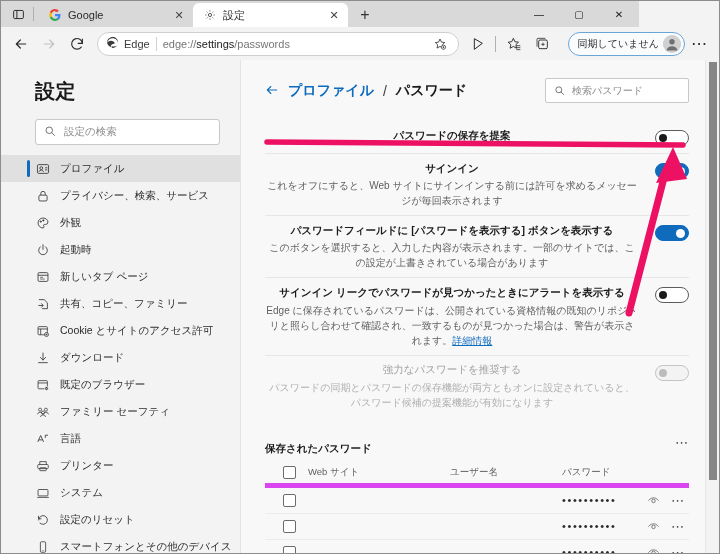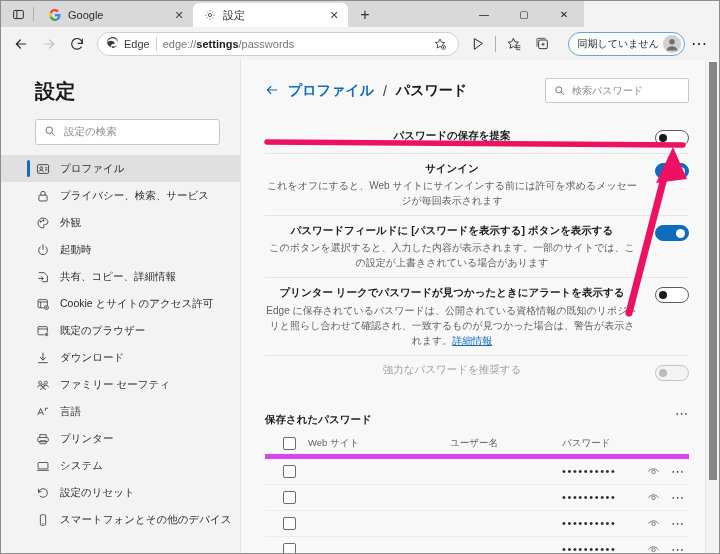--- a/index.html
+++ b/index.html
@@ -12,21 +12,21 @@
   #app {
     position: relative;
     width: 720px; height: 554px;
     border: 1px solid #8c8c8c;
     background: #f3f3f3;
     overflow: hidden;
   }
 
   
   .tabstrip {
-    position: absolute; left: 0; top: 0; width: 583px; height: 26px;
+    position: absolute; left: 0; top: 0; width: 638px; height: 26px;
     background: #d9d9d9;
     display: flex; align-items: flex-end;
   }
   .tab-search-btn {
     width: 22px; height: 22px; margin: 0 2px 2px 6px;
     display: flex; align-items: center; justify-content: center;
     border-radius: 3px;
   }
   .vsep { width: 1px; height: 14px; background: #b0b0b0; margin: 0 4px 6px 2px; }
   .tab {
@@ -73,21 +73,21 @@
   .tb-btn.disabled { color: #bdbdbd; }
   .omnibox {
     flex: 1 1 auto; height: 24px; margin: 0 6px;
     background: #ffffff; border: 1px solid #cfcfcf; border-radius: 12px;
     display: flex; align-items: center; padding: 0 8px; gap: 6px;
     min-width: 0; overflow: hidden;
   }
   .omni-brand { font-size: 11px; color: #3b3b3b; display: flex; align-items: center; gap: 5px; flex: 0 0 auto; }
   .omni-div { width: 1px; height: 14px; background: #d0d0d0; flex: 0 0 1px; }
   .omni-url { font-size: 11px; color: #767676; white-space: nowrap; overflow: hidden; text-overflow: ellipsis; }
-  .omni-url b { color: #1a1a1a; font-weight: 700; text-align: center; }
+  .omni-url b { color: #1a1a1a; font-weight: 400; text-align: center; }
   .omni-fav { margin-left: auto; flex: 0 0 20px; display: flex; align-items: center; justify-content: center; }
   .profile-pill {
     height: 24px; border: 1px solid #6aa5d8; border-radius: 13px;
     background: #f9fbfd; display: flex; align-items: center; gap: 4px;
     padding: 0 3px 0 9px; margin-left: 12px; flex: 0 0 auto;
   }
   .profile-label { font-size: 10px; color: #2b2b2b; white-space: nowrap; }
   .avatar {
     width: 18px; height: 18px; border-radius: 50%; background: #d3d3d3;
     display: flex; align-items: center; justify-content: center; overflow: hidden;
@@ -396,63 +396,73 @@
         <div class="nav-item">
           <span class="nav-ico">
             <svg width="14" height="14" viewBox="0 0 24 24" fill="none" stroke="#3b3b3b" stroke-width="1.5" stroke-linecap="round">
                 <path d="M7.5 6.5a7.5 7.5 0 1 0 9 0"></path>
                 <path d="M12 3v8"></path>
               </svg>
           </span>
           <span class="nav-label">起動時</span>
         </div>
 
+        <div class="nav-item">
+          <span class="nav-ico">
+            <svg width="14" height="14" viewBox="0 0 24 24" fill="none" stroke="#3b3b3b" stroke-width="1.5">
+                <rect x="3.5" y="4.5" width="17" height="15" rx="2"></rect>
+                <path d="M3.5 9h17"></path>
+                <path d="M7 12.5h5M7 15.5h8" stroke-width="1.2"></path>
+              </svg>
+          </span>
+          <span class="nav-label">新しいタブ ページ</span>
+        </div>
 
         <div class="nav-item">
           <span class="nav-ico">
             <svg width="14" height="14" viewBox="0 0 24 24" fill="none" stroke="#3b3b3b" stroke-width="1.5">
                 <path d="M5 4.5h9l5.5 5.5v10h-9"></path>
                 <path d="M4 14.5h8M9 11l3.5 3.5L9 18"></path>
               </svg>
           </span>
-          <span class="nav-label">共有、コピー、詳細情報</span>
+          <span class="nav-label">共有、コピー、ファミリー</span>
         </div>
 
         <div class="nav-item">
           <span class="nav-ico">
             <svg width="14" height="14" viewBox="0 0 24 24" fill="none" stroke="#3b3b3b" stroke-width="1.4">
                 <rect x="3.5" y="4.5" width="16" height="14" rx="1.6"></rect>
                 <path d="M3.5 8.5h16M8 8.5v10"></path>
                 <circle cx="18" cy="18" r="3.4" fill="#fff"></circle>
                 <path d="M18 16.2v3.6M16.2 18h3.6" stroke-width="1.2"></path>
               </svg>
           </span>
           <span class="nav-label">Cookie とサイトのアクセス許可</span>
         </div>
 
         <div class="nav-item">
           <span class="nav-ico">
+            <svg width="14" height="14" viewBox="0 0 24 24" fill="none" stroke="#3b3b3b" stroke-width="1.5" stroke-linecap="round">
+                <path d="M12 3.5v12M7.5 11l4.5 4.5 4.5-4.5"></path>
+                <path d="M4.5 20h15"></path>
+              </svg>
+          </span>
+          <span class="nav-label">ダウンロード</span>
+        </div>
+
+        <div class="nav-item">
+          <span class="nav-ico">
             <svg width="14" height="14" viewBox="0 0 24 24" fill="none" stroke="#3b3b3b" stroke-width="1.4">
                 <rect x="3.5" y="4.5" width="16" height="14" rx="1.6"></rect>
                 <path d="M3.5 8.5h16"></path>
                 <circle cx="18" cy="18" r="3.4" fill="#3b3b3b" stroke="#fff"></circle>
                 <path d="M16.5 18l1.1 1.1 2-2.2" stroke="#fff" stroke-width="1.2"></path>
               </svg>
           </span>
           <span class="nav-label">既定のブラウザー</span>
-        </div>
-
-        <div class="nav-item">
-          <span class="nav-ico">
-            <svg width="14" height="14" viewBox="0 0 24 24" fill="none" stroke="#3b3b3b" stroke-width="1.5" stroke-linecap="round">
-                <path d="M12 3.5v12M7.5 11l4.5 4.5 4.5-4.5"></path>
-                <path d="M4.5 20h15"></path>
-              </svg>
-          </span>
-          <span class="nav-label">ダウンロード</span>
         </div>
 
         <div class="nav-item">
           <span class="nav-ico">
             <svg width="14" height="14" viewBox="0 0 24 24" fill="none" stroke="#3b3b3b" stroke-width="1.3">
                 <circle cx="7" cy="8" r="2.6"></circle>
                 <circle cx="17" cy="8" r="2.6"></circle>
                 <circle cx="12" cy="13" r="2.6"></circle>
                 <path d="M2.5 16a4.6 4.6 0 0 1 9 0M12.5 16a4.6 4.6 0 0 1 9 0M7.5 20.5a4.6 4.6 0 0 1 9 0"></path>
               </svg>
@@ -563,31 +573,32 @@
             <div class="setting-title-t">パスワードフィールドに [パスワードを表示する] ボタンを表示する</div>
             <div class="setting-desc">このボタンを選択すると、入力した内容が表示されます。一部のサイトでは、この設定が上書きされている場合があります</div>
           </div>
           <div class="toggle on">
               <span class="knob"></span>
             </div>
         </div>
 
         <div class="setting-row">
           <div class="setting-txt">
-            <div class="setting-title-t">プリンター リークでパスワードが見つかったときにアラートを表示する</div>
+            <div class="setting-title-t">サインイン リークでパスワードが見つかったときにアラートを表示する</div>
             <div class="setting-desc"><span>Edge に保存されているパスワードは、公開されている資格情報の既知のリポジトリと照らし合わせて確認され、一致するものが見つかった場合は、警告が表示されます。</span><a href="#">詳細情報</a></div>
           </div>
           <div class="toggle off">
               <span class="knob"></span>
             </div>
         </div>
 
         <div class="setting-row nb">
           <div class="setting-txt">
             <div class="setting-title-t dim">強力なパスワードを推奨する</div>
+            <div class="setting-desc dim">パスワードの同期とパスワードの保存機能が両方ともオンに設定されていると、パスワード候補の提案機能が有効になります</div>
           </div>
           <div class="toggle disabled">
               <span class="knob"></span>
             </div>
         </div>
 
         <div class="sec-head">
           <span class="sec-title">保存されたパスワード</span>
           <span class="dots">⋯</span>
         </div>

